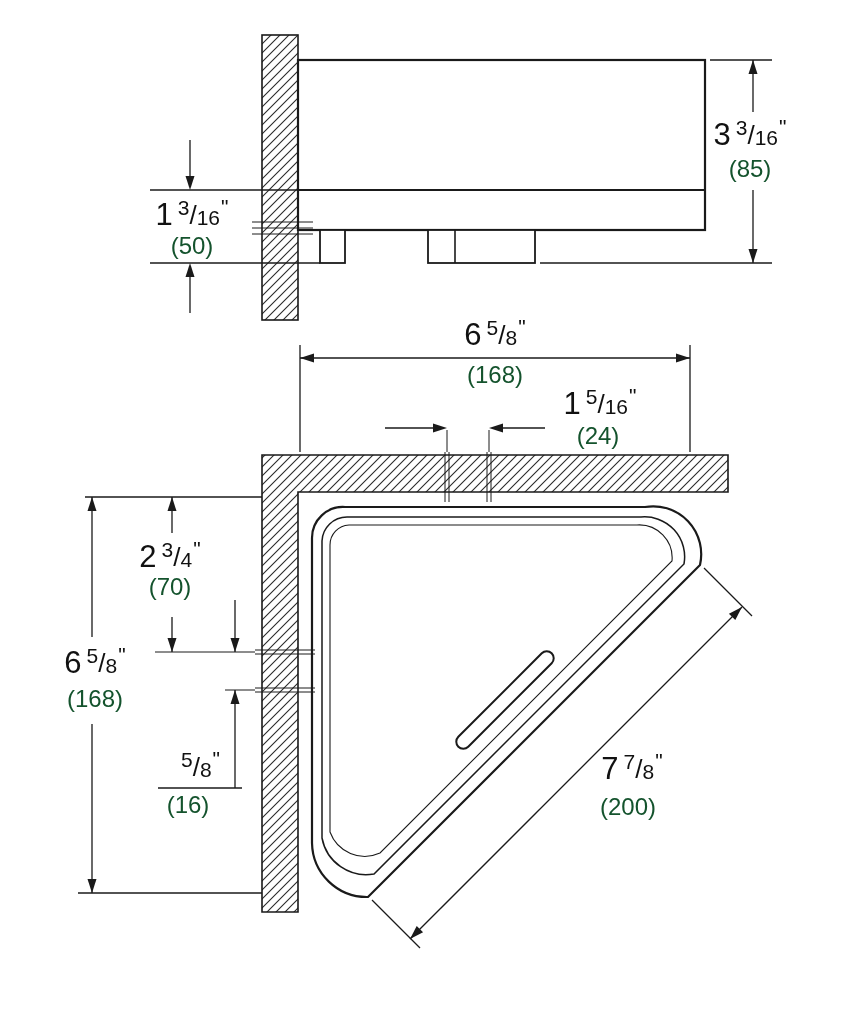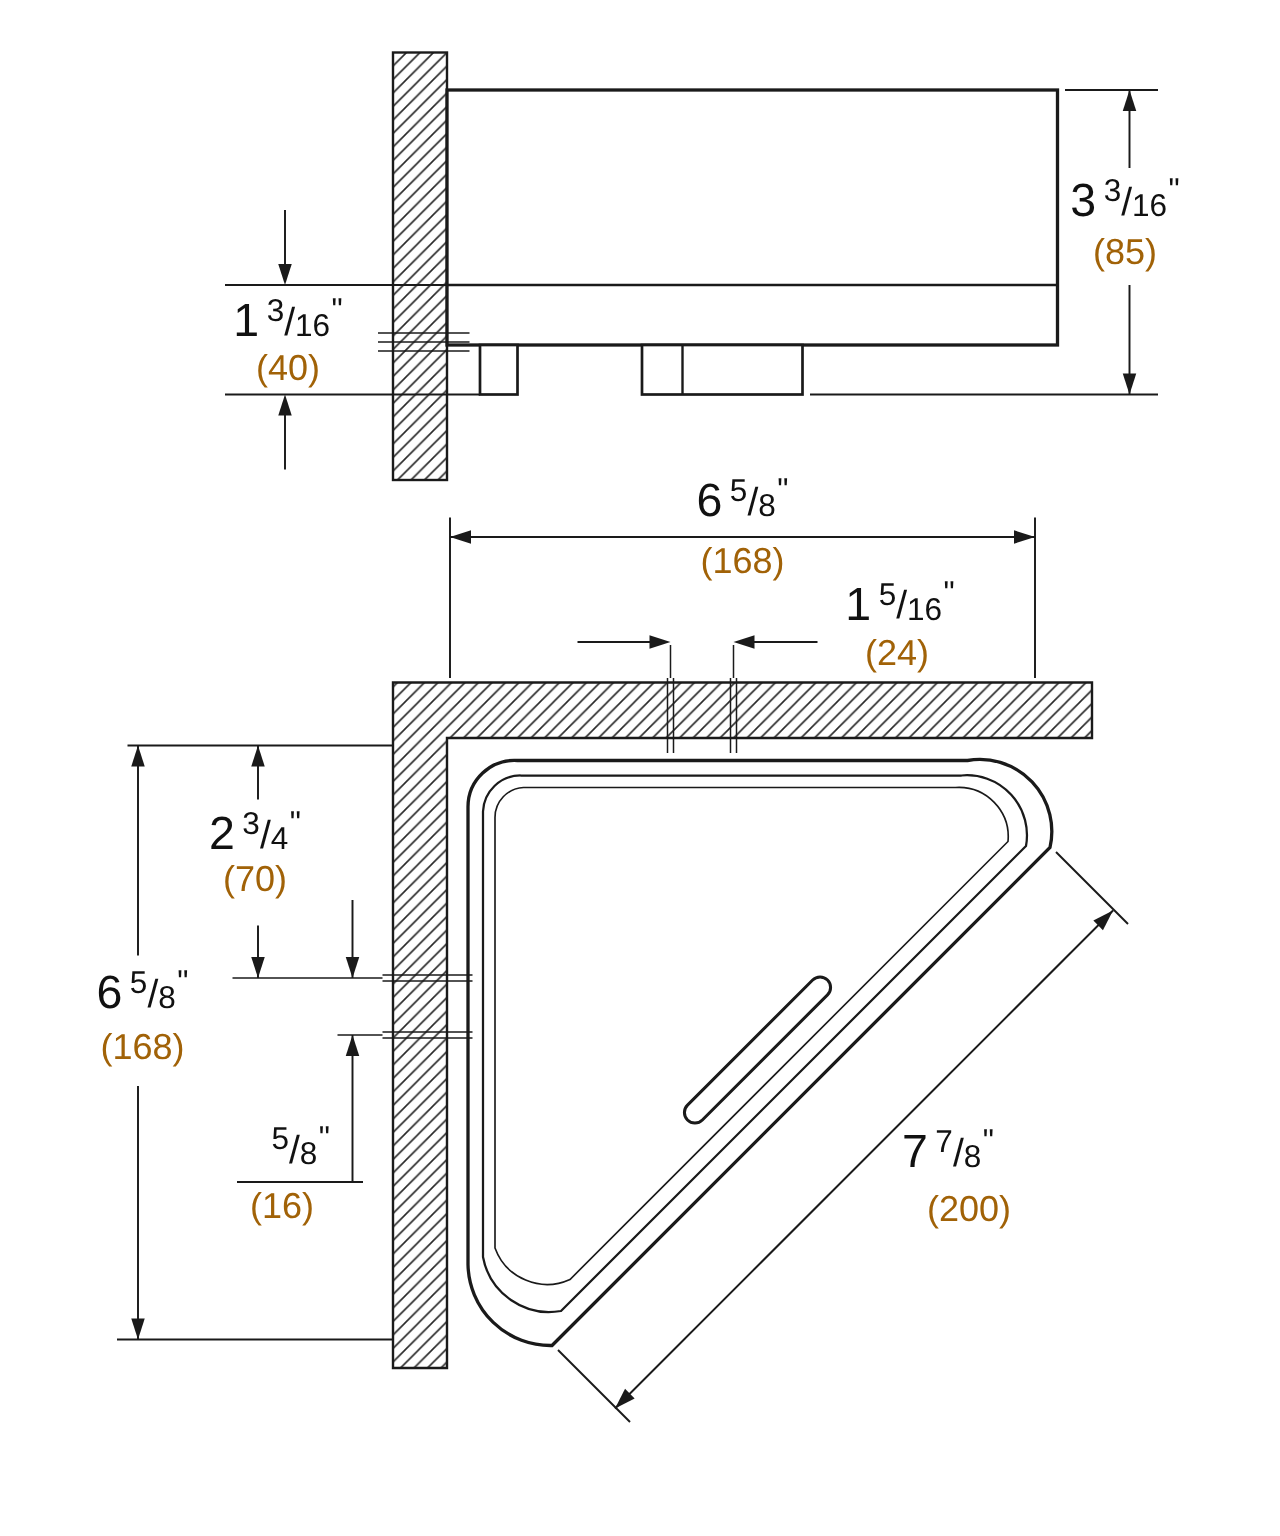--- a/index.html
+++ b/index.html
@@ -13,21 +13,21 @@
     font-family:"Liberation Sans","DejaVu Sans",sans-serif;color:#111;
     line-height:1.05;
   }
   .whole{font-size:31px;}
   .num{font-size:21px;vertical-align:10px;margin-left:5px;}
   .slash{font-size:26px;vertical-align:1px;}
   .den{font-size:21px;vertical-align:0;margin-top:30px;}
   .unit{font-size:21px;vertical-align:11px;margin-left:1px;}
   .dim-mm{
     position:absolute;text-align:center;white-space:nowrap;
-    font-size:24px;line-height:1.1;color:#a16207;
+    font-size:24px;line-height:1.1;color:#14532d;
     font-family:"Liberation Sans","DejaVu Sans",sans-serif;
   }
 </style>
 </head>
 <body>
 
 <div class="canvas">
 
   <svg class="drawing" width="853" height="1024" viewBox="0 0 853 1024">
     <defs>
@@ -142,35 +142,35 @@
       <line x1="742" y1="607" x2="410" y2="939"></line>
       <polygon points="742,607 735.3,620.1 728.9,613.7" fill="#1a1a1a" stroke="none"></polygon>
       <polygon points="410,939 416.7,925.9 423.1,932.3" fill="#1a1a1a" stroke="none"></polygon>
     </g>
   </svg>
 
   <div class="dim-label" style="left:690px;top:116px;width:120px"><span class="whole">3</span><span class="num">3</span><span class="slash">/</span><span class="den">16</span><span class="unit">"</span></div>
   <div class="dim-mm" style="left:700px;top:156px;width:100px">(85)</div>
 
   <div class="dim-label" style="left:132px;top:196px;width:120px"><span class="whole">1</span><span class="num">3</span><span class="slash">/</span><span class="den">16</span><span class="unit">"</span></div>
-  <div class="dim-mm" style="left:142px;top:233px;width:100px">(40)</div>
+  <div class="dim-mm" style="left:142px;top:233px;width:100px">(50)</div>
 
   <div class="dim-label" style="left:435px;top:316px;width:120px"><span class="whole">6</span><span class="num">5</span><span class="slash">/</span><span class="den">8</span><span class="unit">"</span></div>
   <div class="dim-mm" style="left:445px;top:362px;width:100px">(168)</div>
 
   <div class="dim-label" style="left:540px;top:385px;width:120px"><span class="whole">1</span><span class="num">5</span><span class="slash">/</span><span class="den">16</span><span class="unit">"</span></div>
   <div class="dim-mm" style="left:548px;top:423px;width:100px">(24)</div>
 
   <div class="dim-label" style="left:110px;top:538px;width:120px"><span class="whole">2</span><span class="num">3</span><span class="slash">/</span><span class="den">4</span><span class="unit">"</span></div>
   <div class="dim-mm" style="left:120px;top:574px;width:100px">(70)</div>
 
   <div class="dim-label" style="left:35px;top:644px;width:120px"><span class="whole">6</span><span class="num">5</span><span class="slash">8</span></div>
 
   <div class="dim-label" style="left:35px;top:644px;width:120px;background:#fff"><span class="whole">6</span><span class="num">5</span><span class="slash">/</span><span class="den">8</span><span class="unit">"</span></div>
   <div class="dim-mm" style="left:45px;top:686px;width:100px">(168)</div>
 
   <div class="dim-label" style="left:148px;top:748px;width:100px"><span class="whole"></span><span class="num">5</span><span class="slash">/</span><span class="den">8</span><span class="unit">"</span></div>
   <div class="dim-mm" style="left:138px;top:792px;width:100px">(16)</div>
 
   <div class="dim-label" style="left:572px;top:750px;width:120px"><span class="whole">7</span><span class="num">7</span><span class="slash">/</span><span class="den">8</span><span class="unit">"</span></div>
-  <div class="dim-mm" style="left:596px;top:794px;width:100px">(200)</div>
+  <div class="dim-mm" style="left:578px;top:794px;width:100px">(200)</div>
 
 </div>
 
 </body></html>

